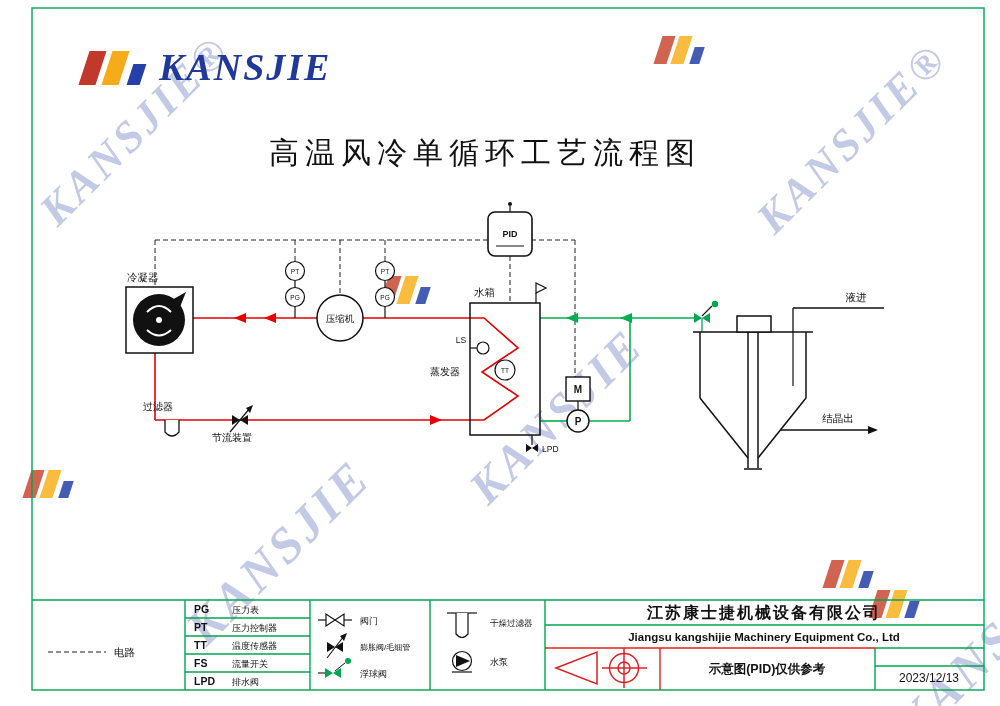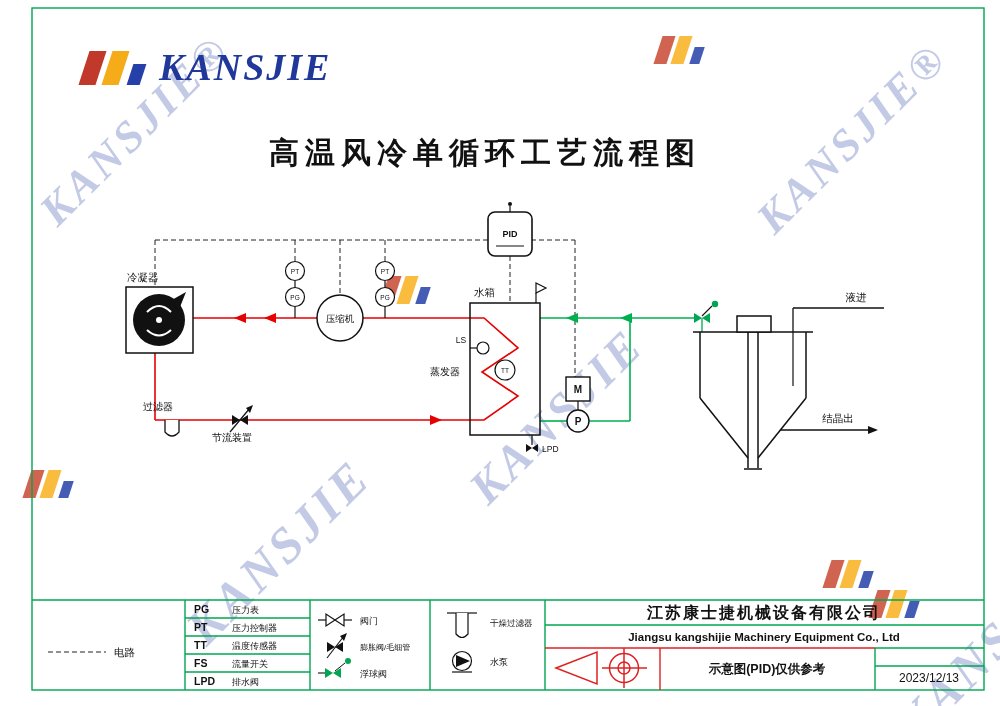--- a/index.html
+++ b/index.html
@@ -19,21 +19,21 @@
   .logo{position:absolute;left:84px;top:48px;display:flex;align-items:flex-start;z-index:3}
   .logo .bars{display:flex;gap:6px;margin-right:16px;margin-top:3px}
   .logo .bars i{display:block;transform:skewX(-18deg)}
   .logo .bars .b-red{width:17px;height:34px;background:#c0392b}
   .logo .bars .b-yellow{width:17px;height:34px;background:#f6ac19}
   .logo .bars .b-blue{width:13px;height:21px;background:#2540a8;margin-top:13px}
   .logo .text{font-family:"Liberation Serif",serif;font-weight:bold;font-style:italic;
       font-size:38px;line-height:1;color:#21389b;letter-spacing:2px}
   
   .title{position:absolute;left:0;right:30px;top:133px;text-align:center;
-      font-size:30px;font-weight:bold;letter-spacing:6px;color:#111;z-index:3}
+      font-size:30px;font-weight:normal;letter-spacing:6px;color:#111;z-index:3}
   svg.draw{position:absolute;left:0;top:0;z-index:2}
   svg text{font-family:"Liberation Sans",sans-serif;fill:#111}
 </style>
 </head>
 <body>
 
 <div class="page">
 
   <div class="wm" style="left:135px;top:130px;font-size:44px">KANSJIE®</div>
   <div class="wm" style="left:852px;top:138px;font-size:44px">KANSJIE®</div>

